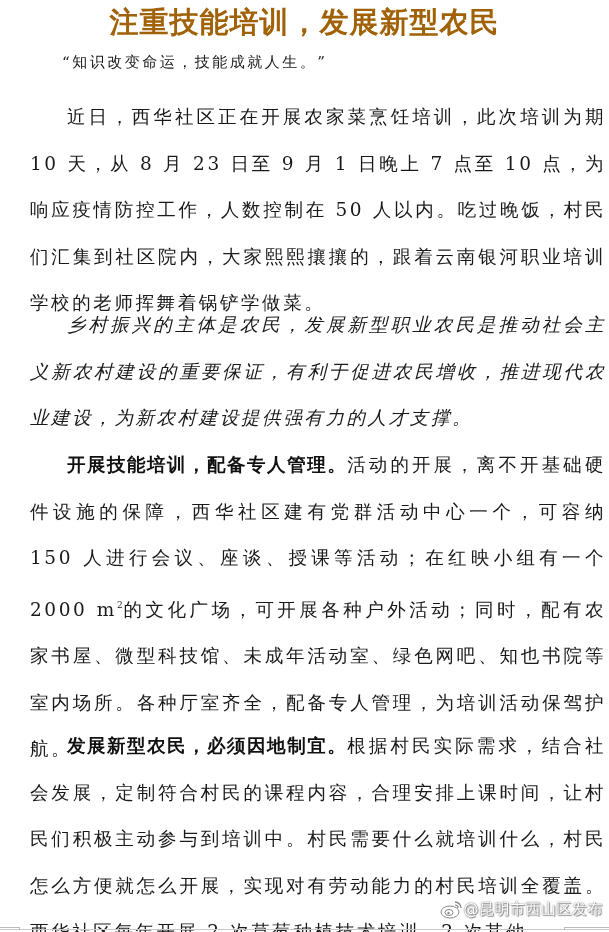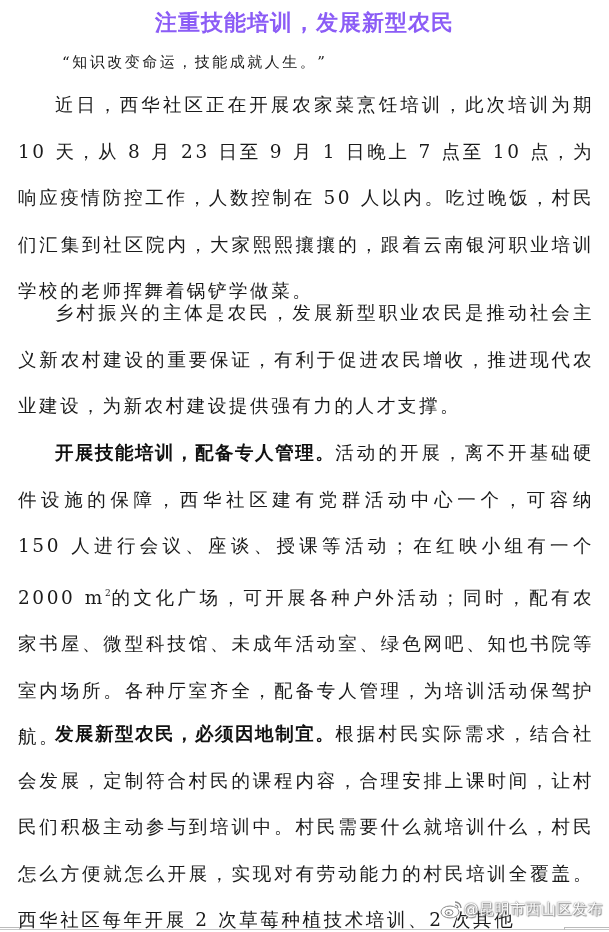--- a/index.html
+++ b/index.html
@@ -4,37 +4,37 @@
   <style>
     html, body { margin: 0; padding: 0; background: #ffffff; }
     body {
       width: 609px; height: 932px; overflow: hidden; position: relative;
       font-family: "DejaVu Serif", "Liberation Serif", serif;
       color: #1a1a1a;
     }
     .page { position: absolute; left: 0; top: 0; width: 609px; height: 932px; }
     .title {
       position: absolute; top: 4px; left: 0; width: 609px;
-      text-align: center; font-size: 22px; font-weight: bold; letter-spacing: 1px;
-      color: #8b5cf6;
+      text-align: center; font-size: 29px; font-weight: bold; letter-spacing: 1px;
+      color: #a16207;
       line-height: 36px;
     }
     .quote {
       position: absolute; top: 48px; left: 62px;
       font-size: 15px; letter-spacing: 2.5px; line-height: 28px;
     }
     .para {
       position: absolute; left: 18px; width: 576px;
       font-size: 18.5px; line-height: 46.5px; letter-spacing: 2.6px;
       text-indent: 37px; text-align: justify;
-      margin: 0;
+      margin: 12px;
     }
     .para .lead { font-weight: bold; letter-spacing: 1px; color: #111; }
     .p1 { top: 82px; }
-    .p2 { top: 290px; }
+    .p2 { top: 290px; font-style: italic; }
     .p3 { top: 430px; }
     .p4 { top: 711px; }
     sup { font-size: 9px; vertical-align: 8px; letter-spacing: 0; }
     .footer-line {
       position: absolute; left: 0; top: 929px; width: 609px; height: 1px; background: #c8c8c8;
     }
     .corner-l { position: absolute; left: 0; top: 927px; width: 19px; height: 1px; background: #bbb; }
     .corner-l2 { position: absolute; left: 19px; top: 927px; width: 1px; height: 3px; background: #bbb; }
     .corner-r { position: absolute; right: 0; top: 927px; width: 44px; height: 1px; background: #bbb; }
     .corner-r2 { position: absolute; right: 44px; top: 927px; width: 1px; height: 3px; background: #bbb; }

